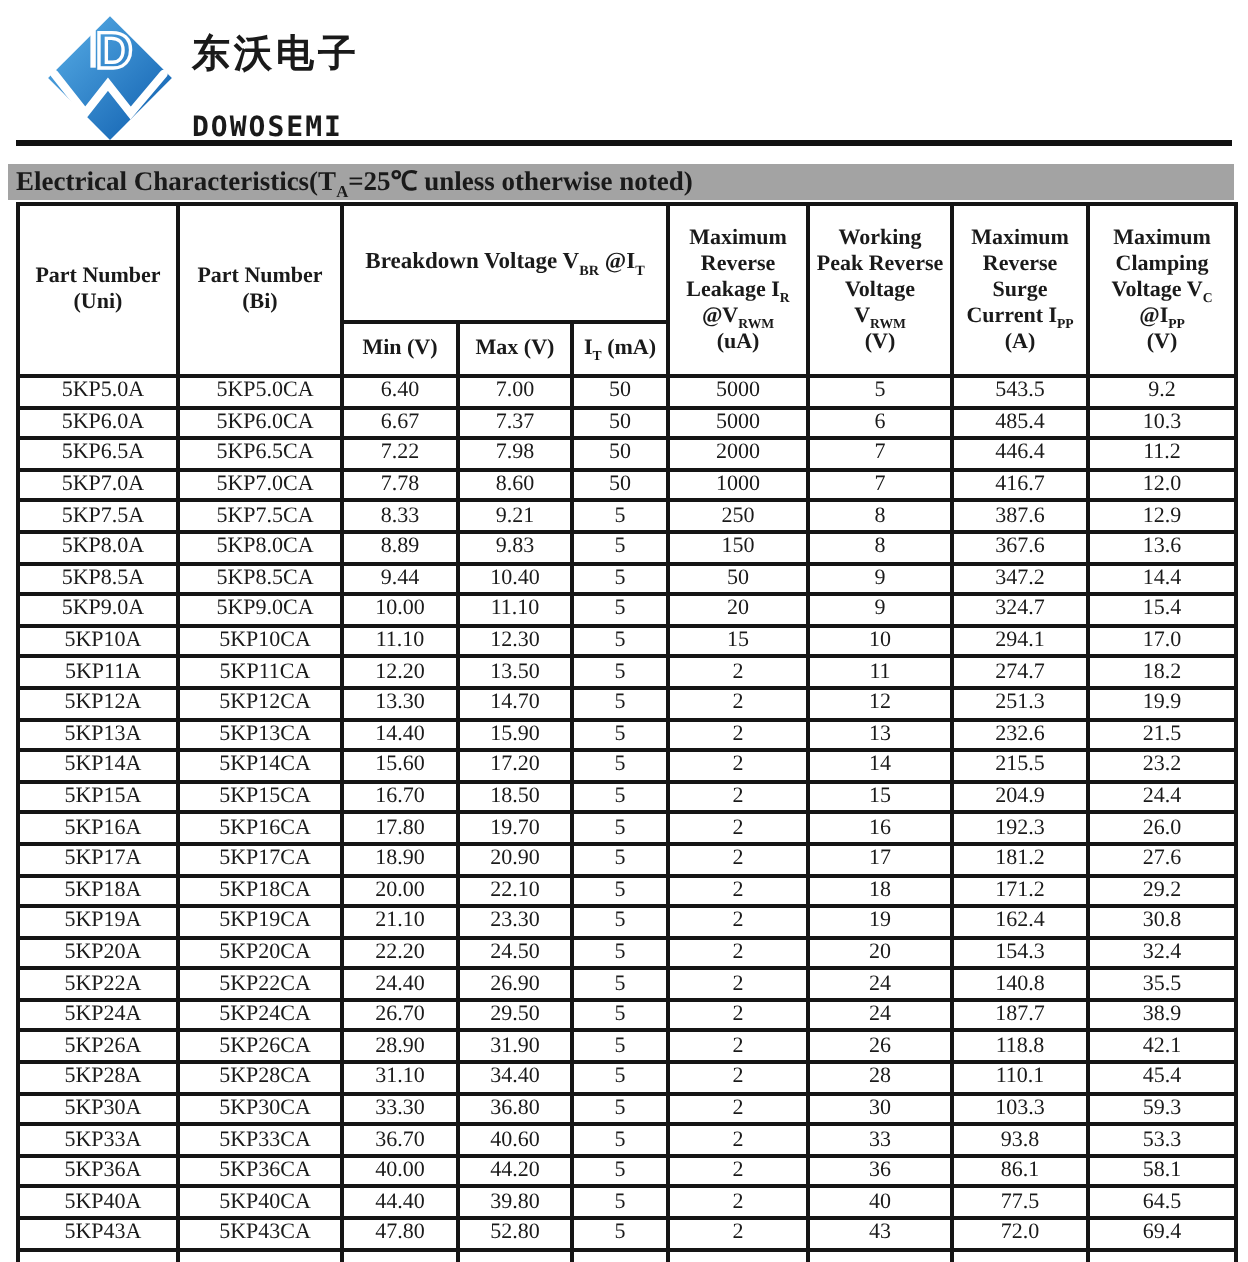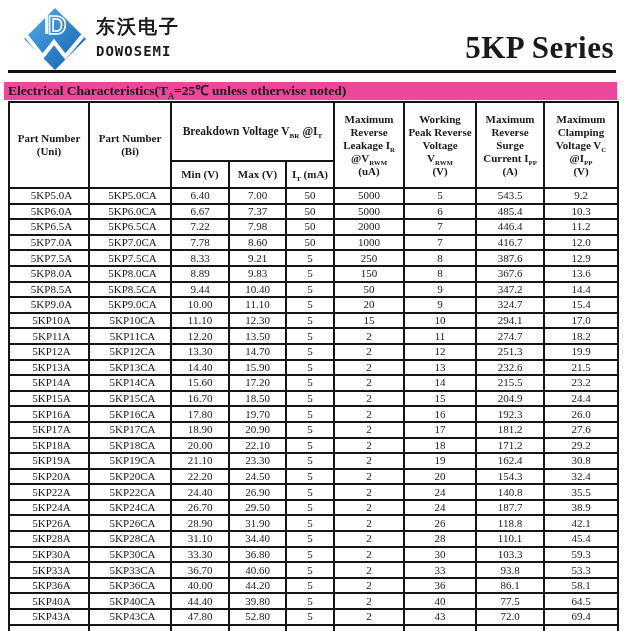--- a/index.html
+++ b/index.html
@@ -5,27 +5,27 @@
   html,body{margin:0;padding:0;background:#fff;}
   .page{position:relative;width:624px;height:631px;background:#fff;overflow:hidden;
         font-family:"Liberation Serif",serif;color:#1a1a1a;}
 
   
   .brand{position:absolute;top:6px;left:22px;display:flex;align-items:flex-start;}
   .logo-svg{width:66px;height:66px;display:block;}
   .brand-text{margin-left:8px;padding-top:8px;}
   .brand-zh{font-family:"DejaVu Sans",sans-serif;font-size:19px;font-weight:bold;letter-spacing:2px;}
   .brand-en{font-family:"DejaVu Sans Mono","Liberation Mono",monospace;font-size:14px;font-weight:bold;
-            letter-spacing:1px;margin-top:3px;}
+            letter-spacing:1px;margin-top:16px;}
   .series-title{position:absolute;top:30px;right:10px;font-size:31px;font-weight:bold;
                 font-family:"Liberation Serif",serif;letter-spacing:0.5px;}
   .head-rule{position:absolute;top:70px;left:8px;width:608px;height:3px;background:#111;}
 
   
-  .section-bar{position:absolute;top:82px;left:4px;width:613px;height:18px;background:#ec4899;
+  .section-bar{position:absolute;top:82px;left:4px;width:613px;height:18px;background:#a3a3a3;
                font-size:13.5px;font-weight:bold;line-height:18px;padding-left:4px;box-sizing:border-box;
                white-space:pre-line;}
 
   
   table.ec{position:absolute;top:101px;left:8px;border-collapse:collapse;table-layout:fixed;width:609px;}
   table.ec th,table.ec td{border:2px solid #151515;padding:0;overflow:hidden;}
   table.ec th{font-weight:bold;font-size:11px;text-align:center;vertical-align:middle;
               white-space:pre-line;line-height:13px;background:#fff;border-radius:24px;}
   table.ec thead .grp{font-size:11.5px;font-family:Liberation Serif, serif;}
   table.ec td{font-size:11px;height:13.6px;line-height:13px;text-align:center;vertical-align:middle;
@@ -50,21 +50,20 @@
       <rect x="22.5" y="9" width="2.6" height="18" fill="#fff"></rect>
       <text x="34" y="27" font-family="Liberation Sans, sans-serif" font-size="25" font-weight="bold" fill="none" stroke="#ffffff" stroke-width="1.6" text-anchor="middle">D</text>
       <path d="M5,30 L20,49 L31,35 L42,49 L58,30" fill="none" stroke="#ffffff" stroke-width="4" stroke-linecap="round" stroke-linejoin="miter"></path>
     </svg>
     <div class="brand-text">
       <div class="brand-zh">东沃电子</div>
       <div class="brand-en">DOWOSEMI</div>
     </div>
   </div>
 
-  <div class="series-title">5KP Series</div>
 
   <div class="head-rule"></div>
 
   <div class="section-bar">Electrical Characteristics(T<sub>A</sub>=25℃ unless otherwise noted)</div>
 
   <table class="ec">
     <colgroup>
       <col style="width:80px">
         <col style="width:82px">
         <col style="width:58px">

